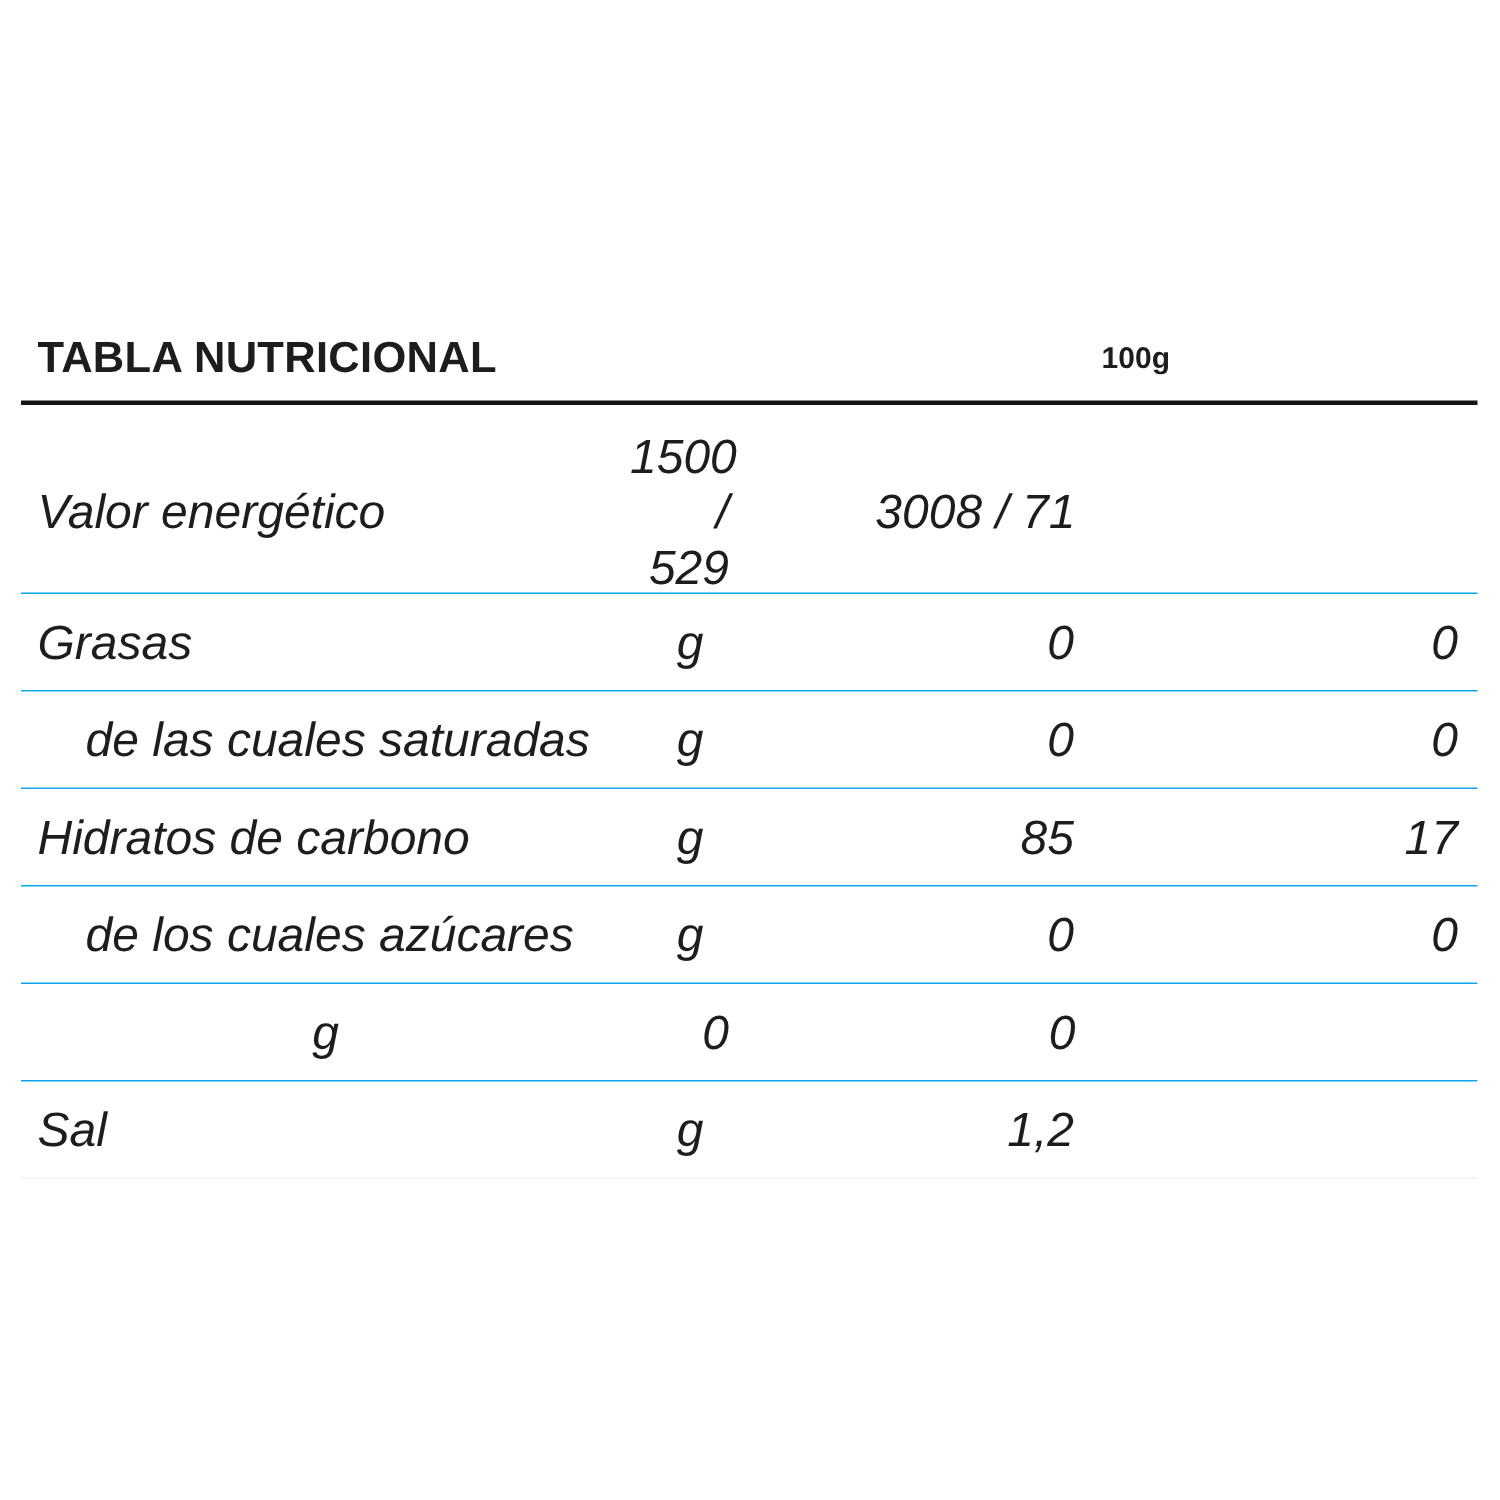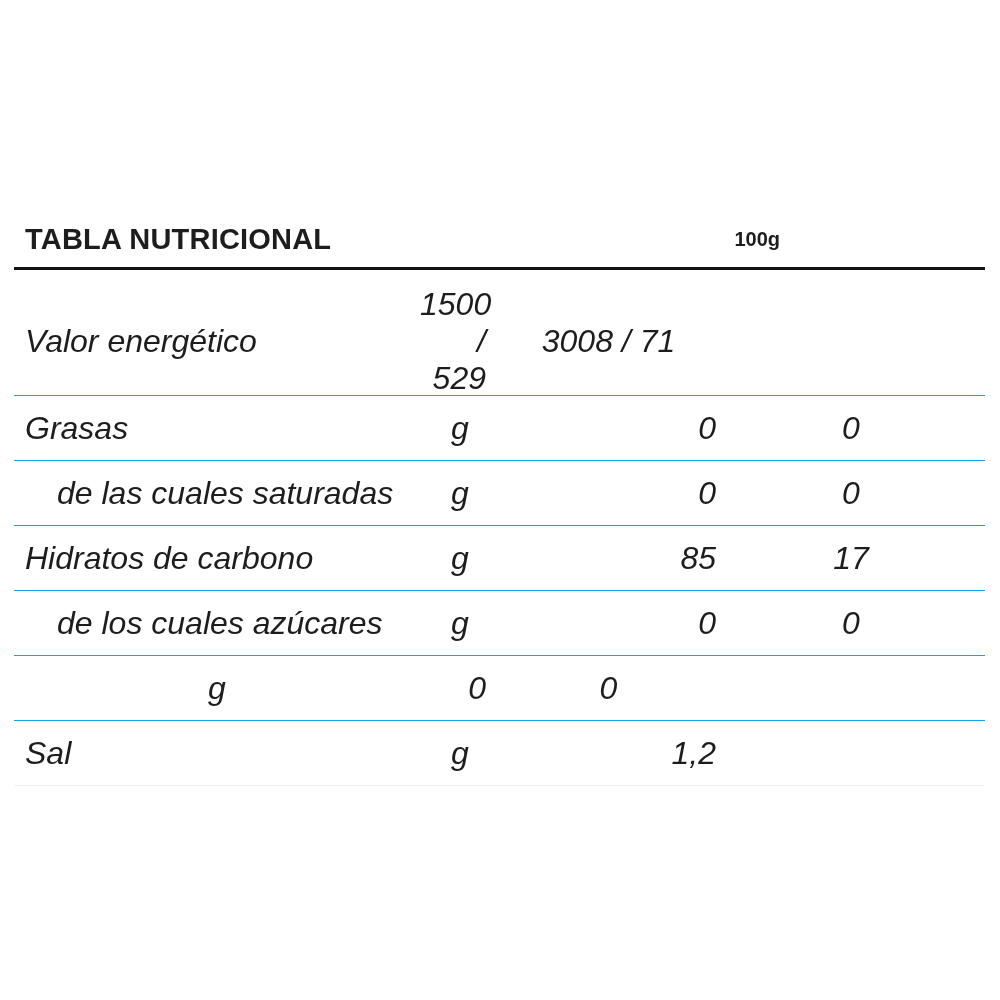--- a/index.html
+++ b/index.html
@@ -22,21 +22,21 @@
   .row { height:65px; border-bottom:1px solid #0ea5e9; font-size:32px;font-style:italic; }
   .row.energy { height:126px; padding-top:16px; }
   .row.last { border-bottom-color:#f1f1f1; }
 
   .cell.label { padding-left:11px; text-align:left; }
   .row.indent .cell.label { padding-left:43px; }
   .cell.unit { text-align:center; }
   .cell.unit.twoline { line-height:45px; }
   .cell.unit.twoline span { display:block; }
   .cell.v100 { text-align:right; padding-right:14px; }
-  .cell.v20  { text-align:center; padding-right:13px; }
+  .cell.v20  { text-align:right; padding-right:13px; }
 </style>
 </head>
 <body>
 
 <div class="nutrition-table">
 
   <div class="grid-row head">
     <div class="title">TABLA NUTRICIONAL</div>
     <div class="h-val h100">100g</div>
   </div>

